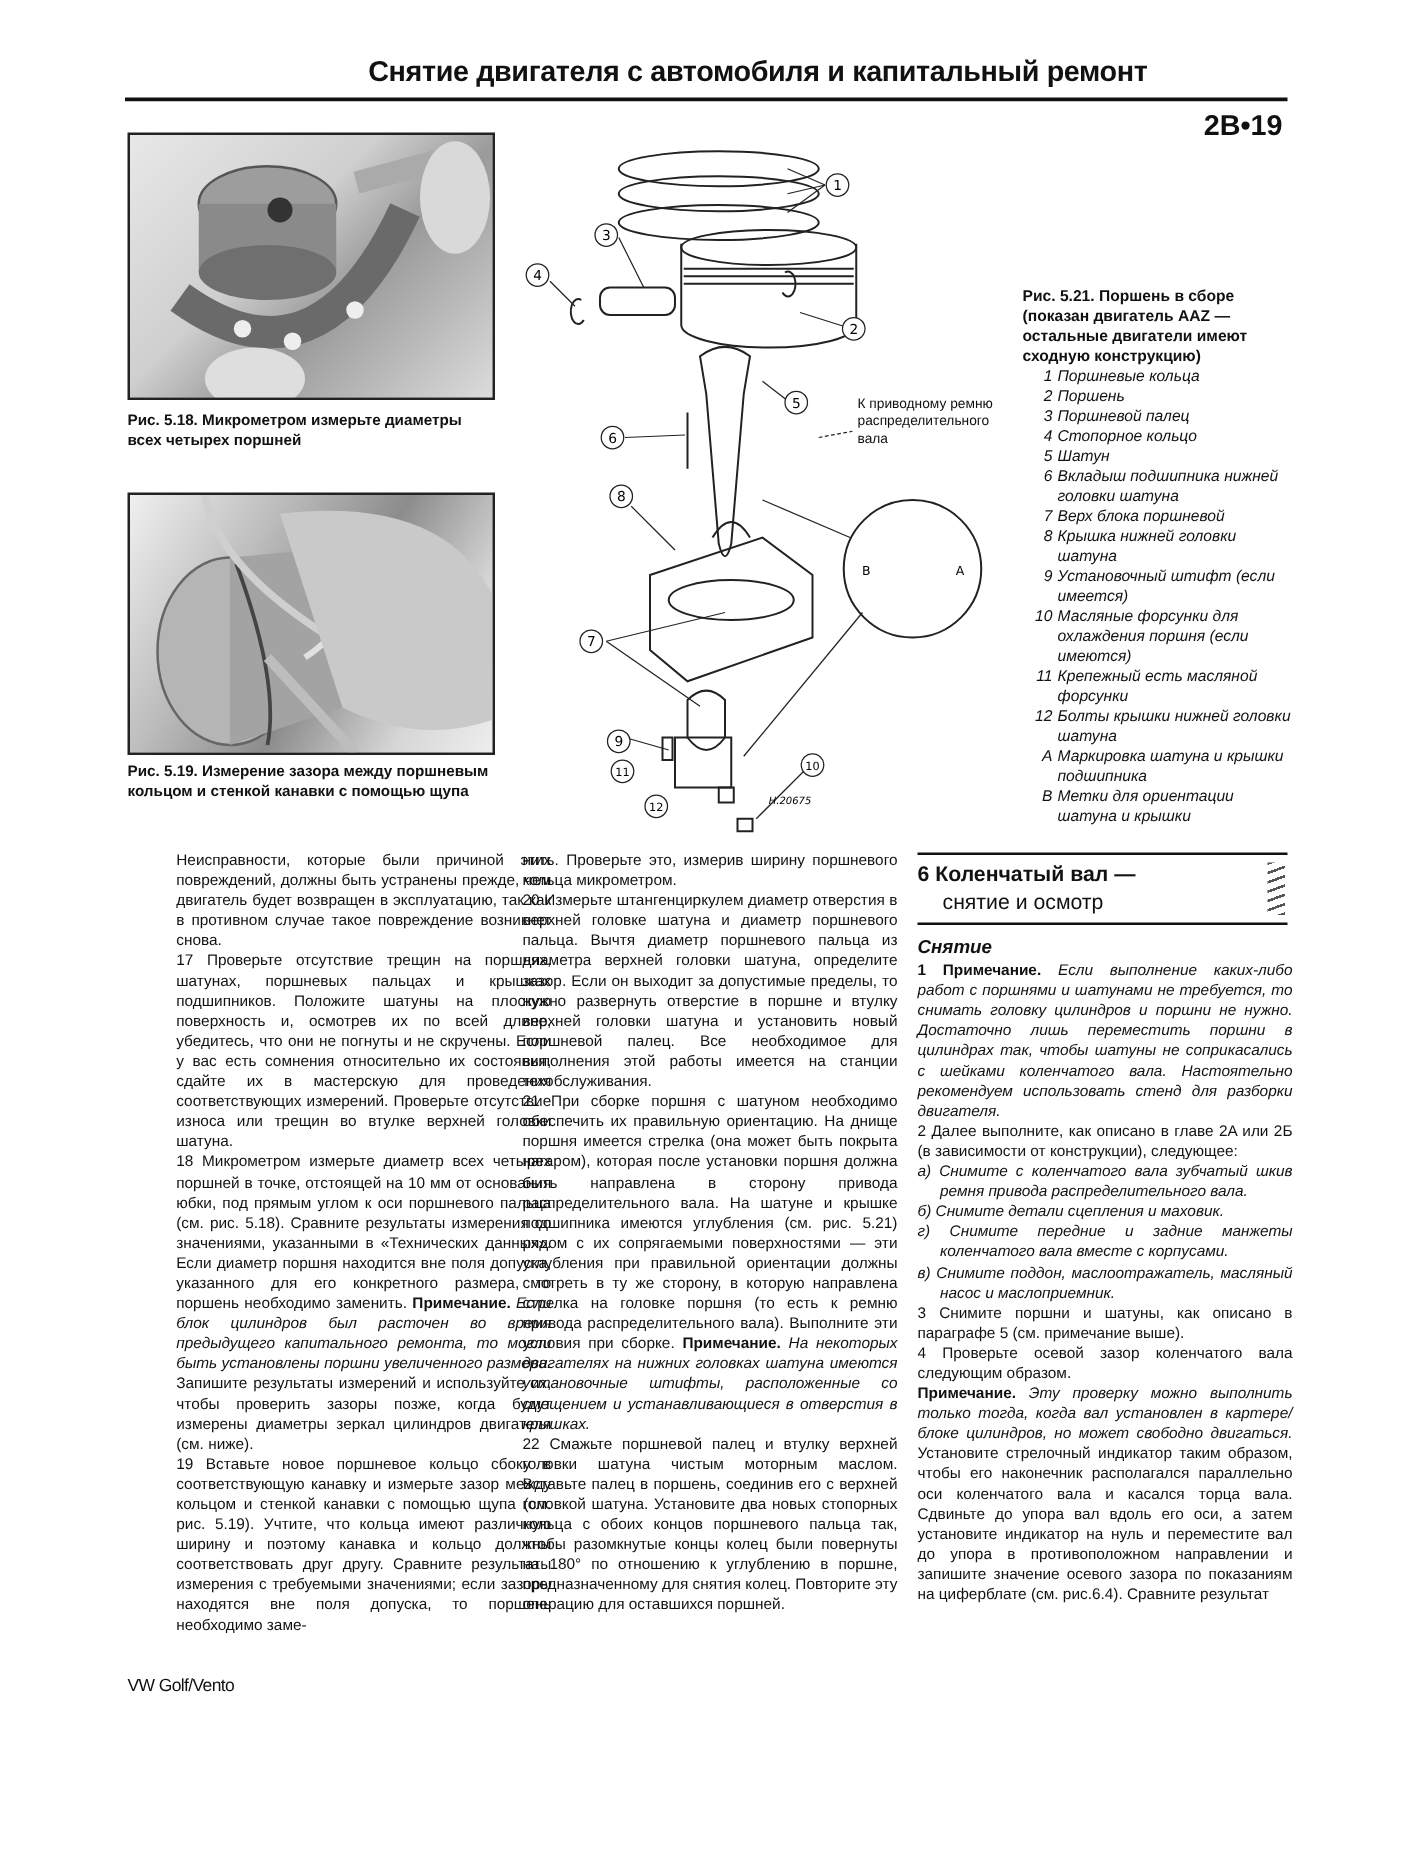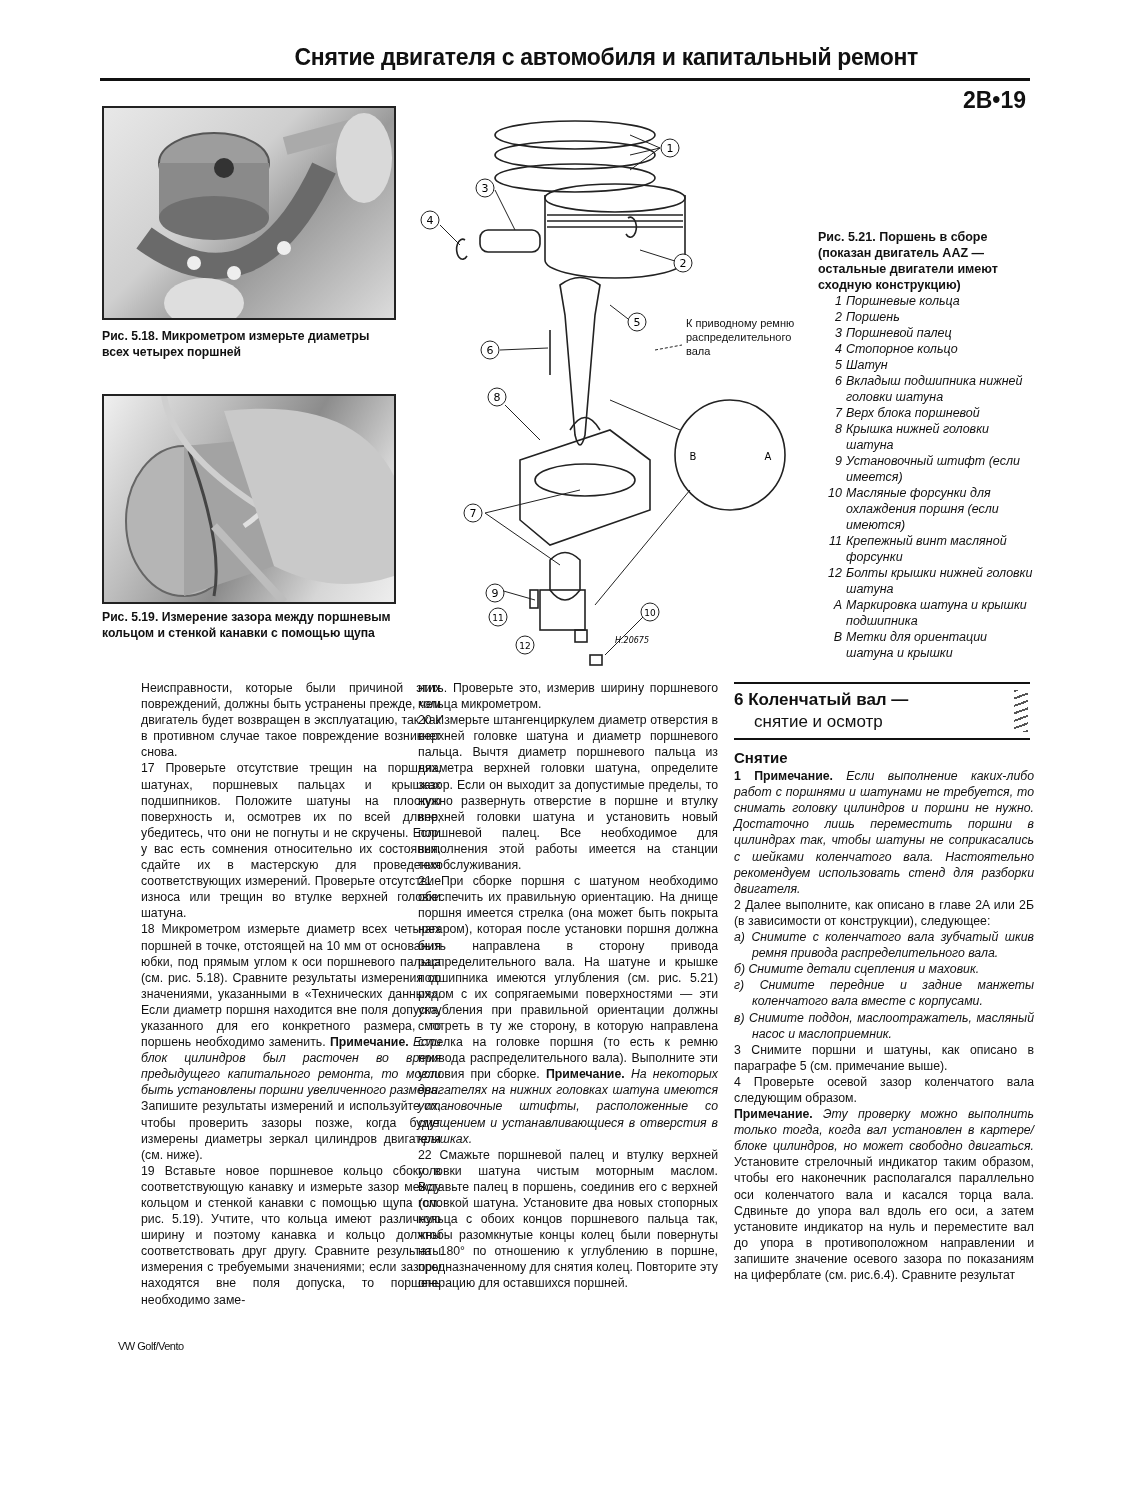--- a/index.html
+++ b/index.html
@@ -33,23 +33,23 @@
   .i { font-style: italic; }
   .section-box { position: absolute; left: 734px; top: 682px; width: 296px; height: 54px;
                  border-top: 2px solid #111; border-bottom: 2px solid #111; }
   .section-title { position: absolute; left: 0; top: 6px; font-size: 17px; font-weight: bold; }
   .section-sub { position: absolute; left: 20px; top: 28px; font-size: 17px; }
   .section-deco { position: absolute; right: 2px; top: 6px; width: 14px; height: 42px;
                   background: repeating-linear-gradient(160deg, #555 0 2px, #fff 2px 7px); }
   .col3-body { position: absolute; left: 734px; top: 750px; width: 300px; font-size: 12.3px;
                line-height: 16.1px; text-align: justify; }
   .col3-body p { margin: 0; }
-  .subhead { font-size: 15px; font-weight: bold; margin-bottom: 2px !important; }
+  .subhead { font-size: 15px; font-weight: bold; font-style: italic; margin-bottom: 2px !important; }
   .list-item { padding-left: 18px; text-indent: -18px; font-style: italic; }
-  .footer { position: absolute; left: 102px; top: 1340px; font-size: 11px; letter-spacing: -0.5px; margin-left: 16px; }
+  .footer { position: absolute; left: 102px; top: 1340px; font-size: 14px; letter-spacing: -0.5px; }
 </style>
 </head>
 <body>
 
 <div class="header">
   <span class="header-title">Снятие двигателя с автомобиля и капитальный ремонт</span>
   <span class="header-page">2B•19</span>
 </div>
 
 <div class="photo photo1">
@@ -197,21 +197,21 @@
     <div class="legend-item">
         <span class="k">9</span>
         <span>Установочный штифт (если имеется)</span>
       </div>
     <div class="legend-item">
         <span class="k">10</span>
         <span>Масляные форсунки для охлаждения поршня (если имеются)</span>
       </div>
     <div class="legend-item">
         <span class="k">11</span>
-        <span>Крепежный винт масляной форсунки</span>
+        <span>Крепежный есть масляной форсунки</span>
       </div>
     <div class="legend-item">
         <span class="k">12</span>
         <span>Болты крышки нижней головки шатуна</span>
       </div>
     <div class="legend-item">
         <span class="k">A</span>
         <span>Маркировка шатуна и крышки подшипника</span>
       </div>
     <div class="legend-item">

